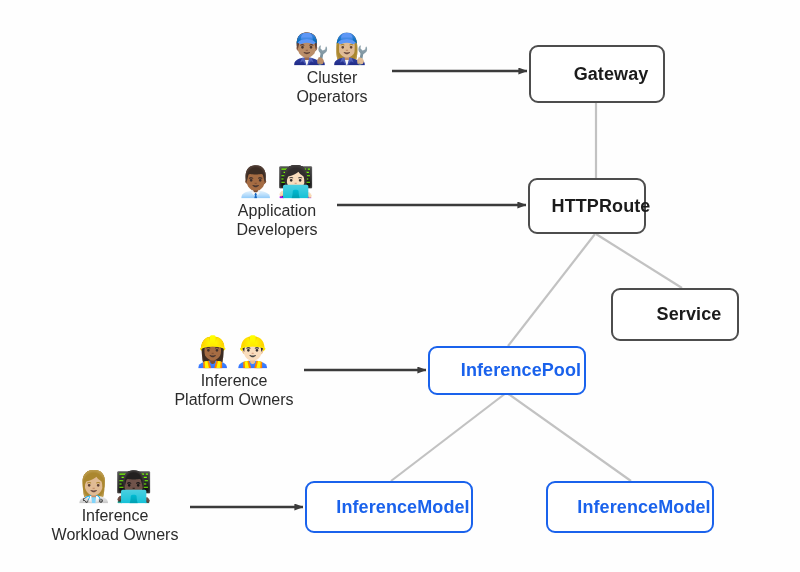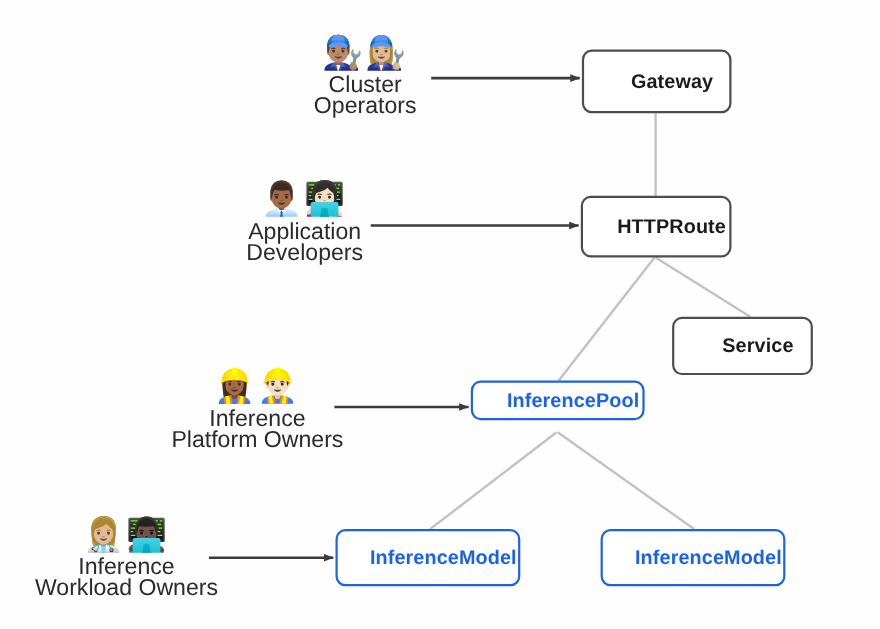--- a/index.html
+++ b/index.html
@@ -71,21 +71,21 @@
   }
   .persona-emojis {
     font-family: "DejaVu Sans", sans-serif;
     font-size: 30px;
     line-height: 34px;
     letter-spacing: 2px;
     white-space: nowrap;
   }
   .persona-name {
     margin-top: 2px;
-    font-size: 21px;
+    font-size: 16px;
     color: #2b2b2b;
     line-height: 19px;
     white-space: pre-line;
   }
 </style>
 </head>
 <body>
 
 <div id="canvas">
 
@@ -107,27 +107,27 @@
         <line x1="337" y1="205" x2="526" y2="205" stroke="#3b3b3b" stroke-width="2.4" marker-end="url(#arrowhead)"></line>
         <line x1="304" y1="370" x2="426" y2="370" stroke="#3b3b3b" stroke-width="2.4" marker-end="url(#arrowhead)"></line>
         <line x1="190" y1="507" x2="303" y2="507" stroke="#3b3b3b" stroke-width="2.4" marker-end="url(#arrowhead)"></line>
       </g>
   </svg>
 
   <div id="node-layer">
       <div class="node kind-core" style="left: 529px; top: 45px; width: 136px; height: 58px;">
         <span class="node-label">Gateway</span>
       </div>
-      <div class="node kind-core" style="left: 528px; top: 178px; width: 137px; height: 56px;">
+      <div class="node kind-core" style="left: 528px; top: 178px; width: 118px; height: 56px;">
         <span class="node-label">HTTPRoute</span>
       </div>
       <div class="node kind-core" style="left: 611px; top: 288px; width: 128px; height: 53px;">
         <span class="node-label">Service</span>
       </div>
-      <div class="node kind-inference" style="left: 428px; top: 346px; width: 158px; height: 36px;">
+      <div class="node kind-inference" style="left: 428px; top: 346px; width: 158px; height: 49px;">
         <span class="node-label">InferencePool</span>
       </div>
       <div class="node kind-inference" style="left: 305px; top: 481px; width: 168px; height: 52px;">
         <span class="node-label">InferenceModel</span>
       </div>
       <div class="node kind-inference" style="left: 546px; top: 481px; width: 168px; height: 52px;">
         <span class="node-label">InferenceModel</span>
       </div>
     </div>
   <div id="persona-layer">

